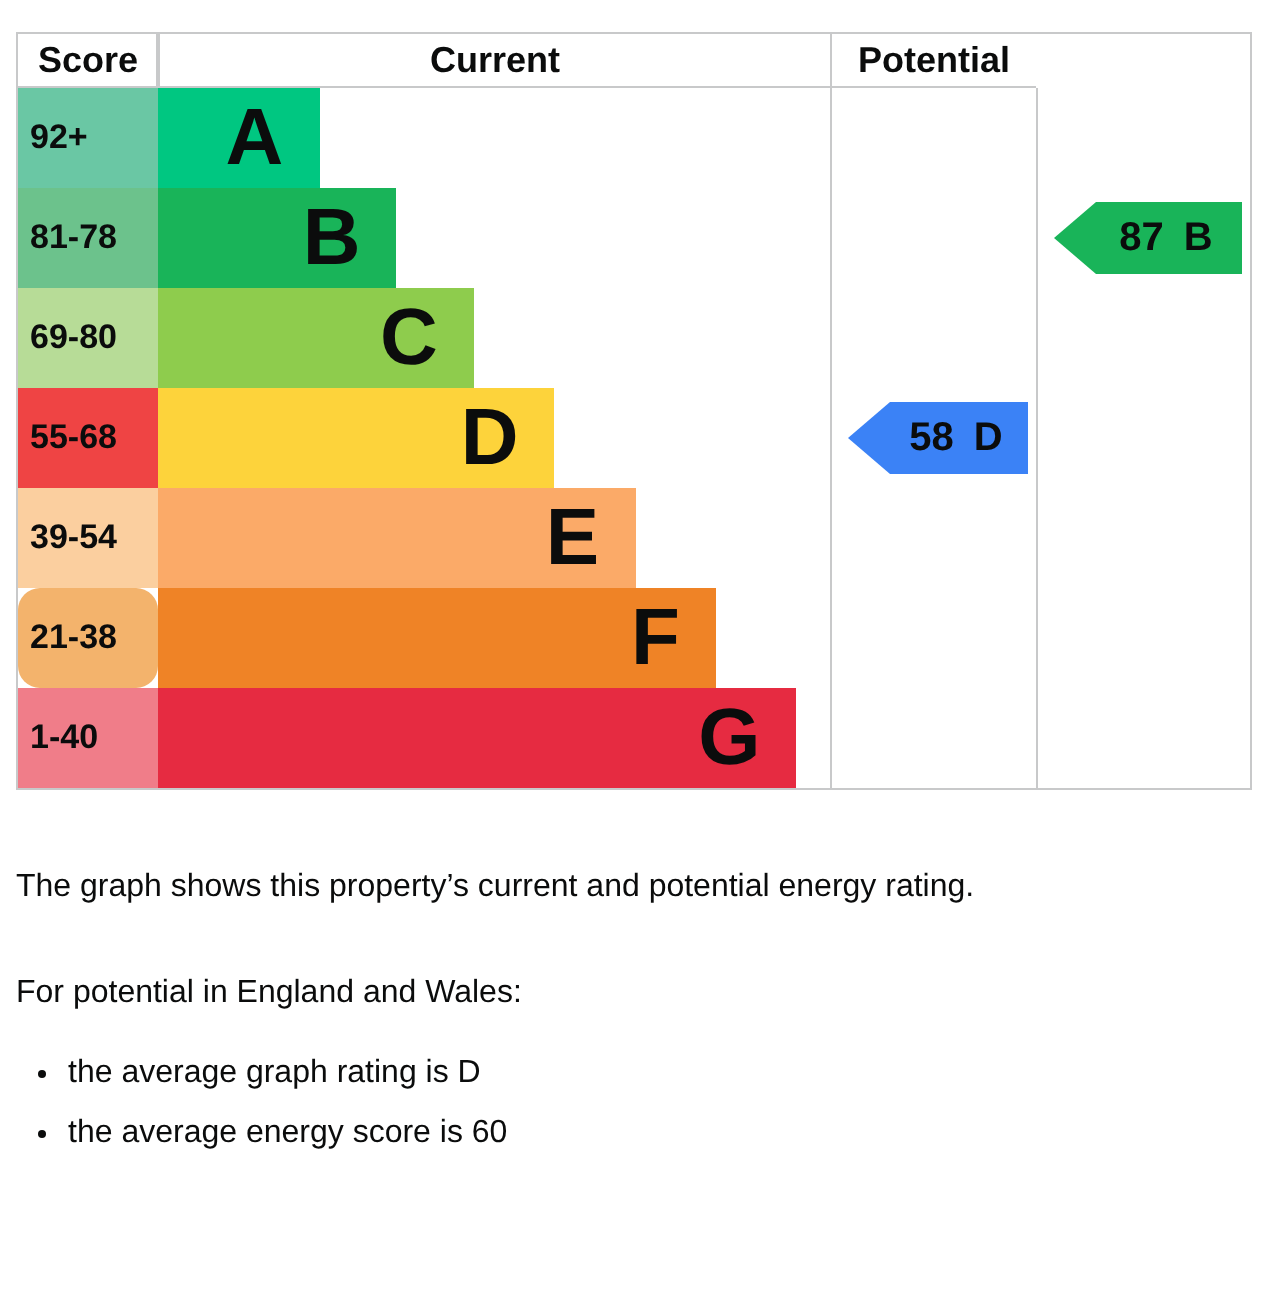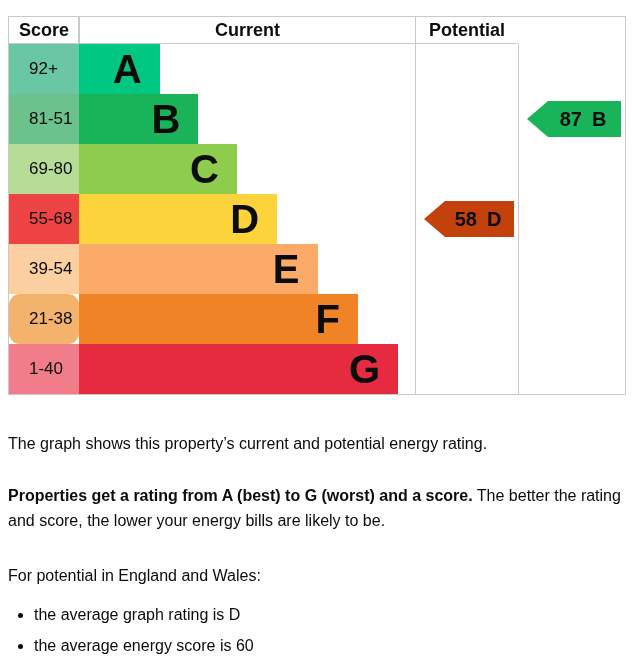--- a/index.html
+++ b/index.html
@@ -38,22 +38,22 @@
   .rating-hdr  { padding-left: 12px; }
   .current-hdr, .potential-hdr {
     justify-content: center;
     border-left: 1.5px solid #c8c9ca;
   }
 
   .band-row { height: 50px; }
   .score-cell {
     display: flex;
     align-items: center;
-    padding-left: 20px;
-    font-weight: normal;
+    padding-left: 6px;
+    font-weight: bold;
     font-size: 17px;
     box-sizing: border-box;
   }
   .rating-cell { position: relative; }
   .bar {
     height: 100%;
     display: flex;
     align-items: center;
     justify-content: flex-end;
     padding-right: 18px;
@@ -115,21 +115,21 @@
           <div class="score-cell" style="background: rgb(106, 199, 164);">92+</div>
           <div class="rating-cell">
             <div class="bar" style="width: 24%; background: rgb(0, 199, 129);">
               <span class="letter">A</span>
             </div>
           </div>
           <div class="current-cell"></div>
           <div class="potential-cell"></div>
         </div>
         <div class="grid-row band-row">
-          <div class="score-cell" style="background: rgb(108, 194, 140);">81-51</div>
+          <div class="score-cell" style="background: rgb(108, 194, 140);">81-78</div>
           <div class="rating-cell">
             <div class="bar" style="width: 35.5%; background: rgb(25, 180, 89);">
               <span class="letter">B</span>
             </div>
           </div>
           <div class="current-cell"></div>
           <div class="potential-cell">
             <div class="arrow" style="background: rgb(25, 180, 89);">
               <span>87</span>
               <span>B</span>
@@ -147,21 +147,21 @@
           <div class="potential-cell"></div>
         </div>
         <div class="grid-row band-row">
           <div class="score-cell" style="background: #ef4444;">55-68</div>
           <div class="rating-cell">
             <div class="bar" style="width: 59%; background: rgb(253, 211, 59);">
               <span class="letter">D</span>
             </div>
           </div>
           <div class="current-cell">
-            <div class="arrow" style="background: #c2410c;">
+            <div class="arrow" style="background: #3b82f6;">
               <span>58</span>
               <span>D</span>
             </div>
           </div>
           <div class="potential-cell"></div>
         </div>
         <div class="grid-row band-row">
           <div class="score-cell" style="background: rgb(251, 207, 159);">39-54</div>
           <div class="rating-cell">
             <div class="bar" style="width: 71%; background: rgb(251, 170, 104);">
@@ -189,21 +189,20 @@
             </div>
           </div>
           <div class="current-cell"></div>
           <div class="potential-cell"></div>
         </div>
       </div>
   </div>
 
   <p class="caption">The graph shows this property’s current and potential energy rating.</p>
 
-  <p class="explain"><b>Properties get a rating from A (best) to G (worst) and a score.</b><span> The better the rating and score, the lower your energy bills are likely to be.</span></p>
 
   <p class="intro">For potential in England and Wales:</p>
 
   <ul class="averages">
     <li>the average graph rating is D</li>
     <li>the average energy score is 60</li>
   </ul>
 
 </div>
 

